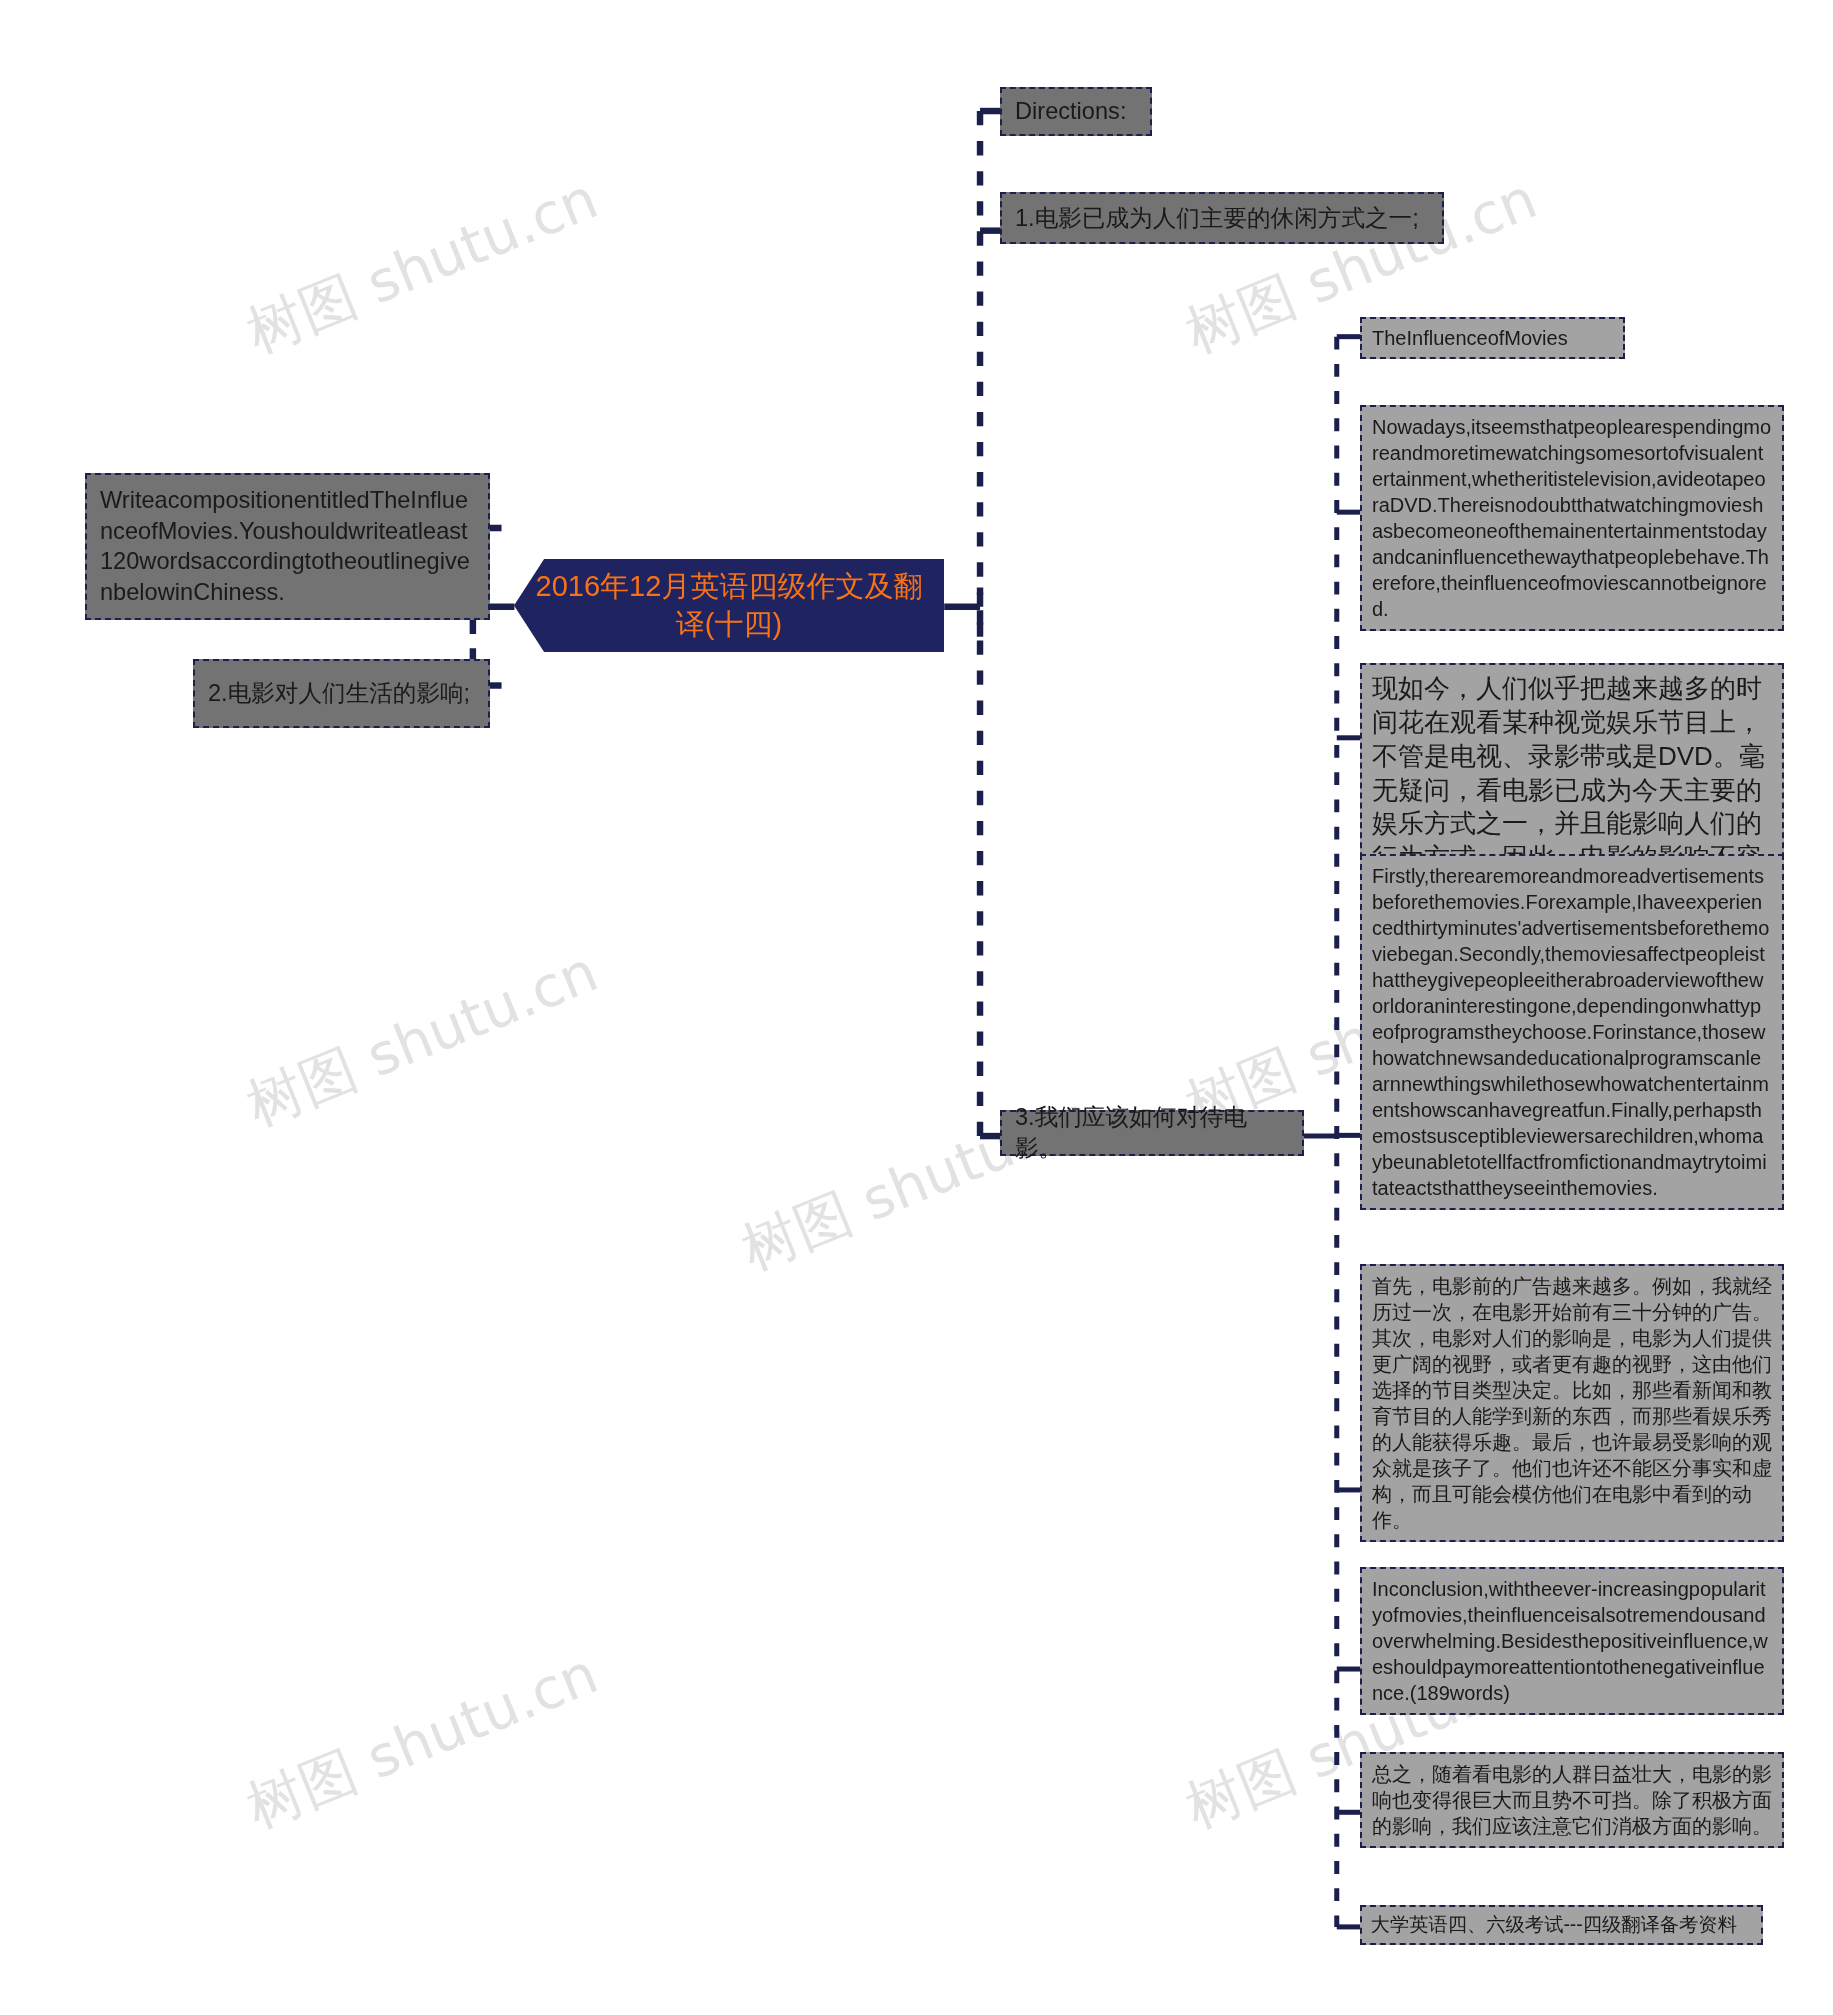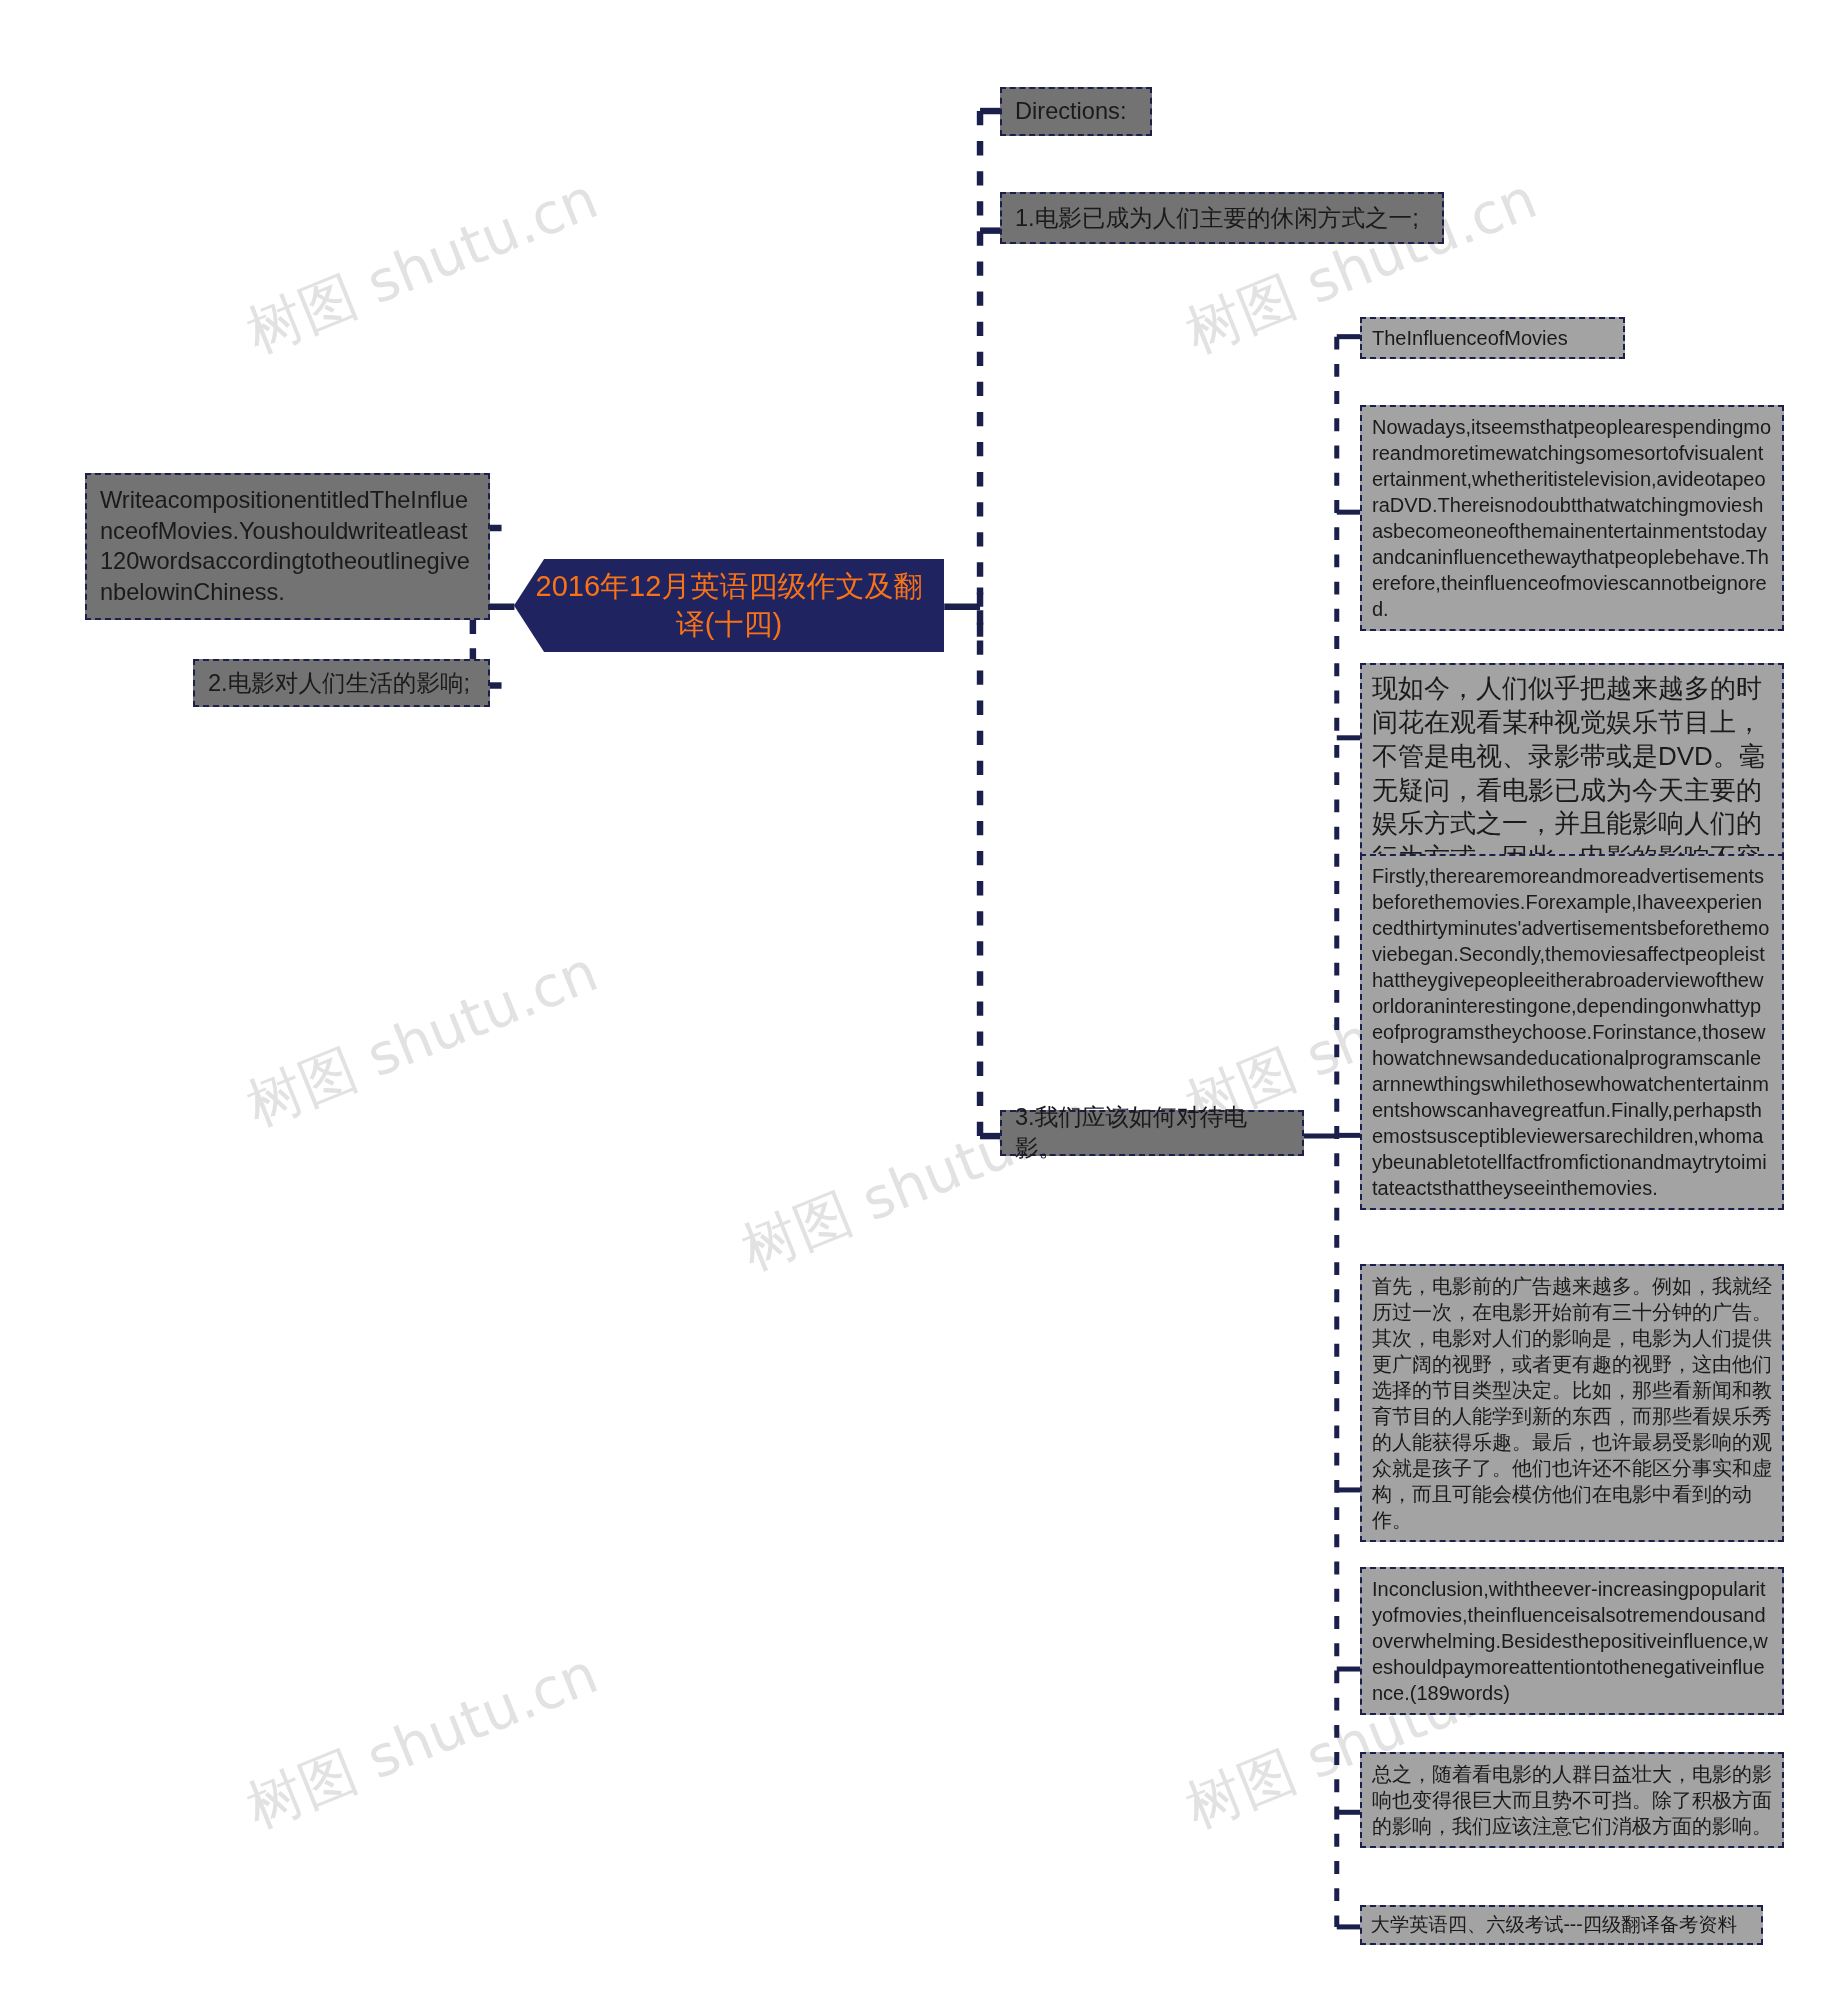--- a/index.html
+++ b/index.html
@@ -114,21 +114,21 @@
   </svg>
 
   <div id="central">
     <span class="txt">2016年12月英语四级作文及翻译(十四)</span>
   </div>
 
   <div class="node blue" style="left:85px;top:473px;width:405px;padding:10px 13px;font-size:23.6px;">
     <span class="txt">WriteacompositionentitledTheInfluenceofMovies.Youshouldwriteatleast120wordsaccordingtotheoutlinegivenbelowinChiness.</span>
   </div>
 
-  <div class="node blue" style="left:193px;top:659px;width:297px;height:48px;padding:5.7px 13px;font-size:23.6px;">
+  <div class="node blue" style="left:193px;top:659px;width:297px;height:69px;padding:5.7px 13px;font-size:23.6px;">
     <span class="txt">2.电影对人们生活的影响;</span>
   </div>
 
   <div class="node blue" style="left:1000px;top:87px;width:152px;height:49px;padding:4.3px 13px;font-size:23.6px;">
     <span class="txt">Directions:</span>
   </div>
 
   <div class="node blue" style="left:1000px;top:192px;width:444px;padding:8.6px 13px;font-size:23.6px;">
     <span class="txt">1.电影已成为人们主要的休闲方式之一;</span>
   </div>

